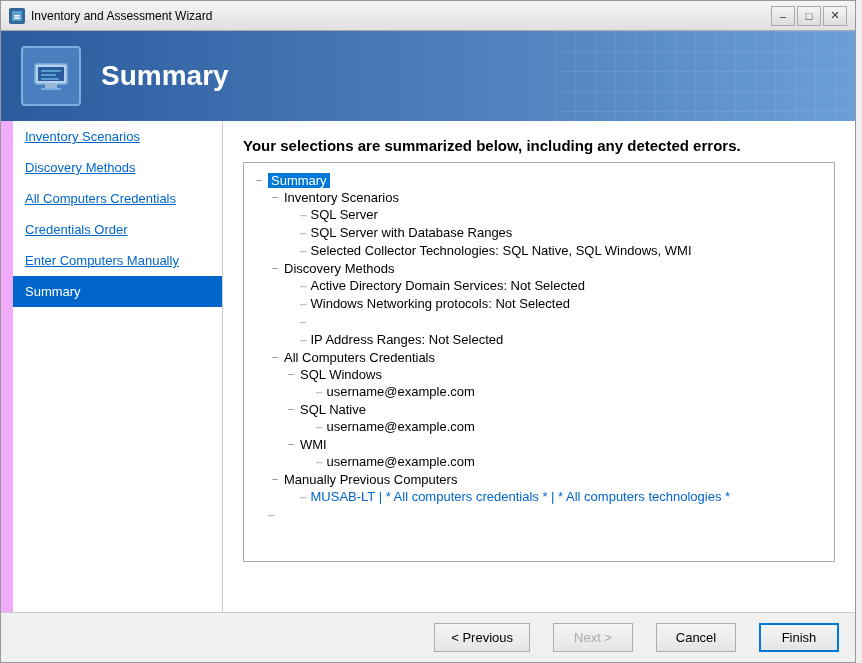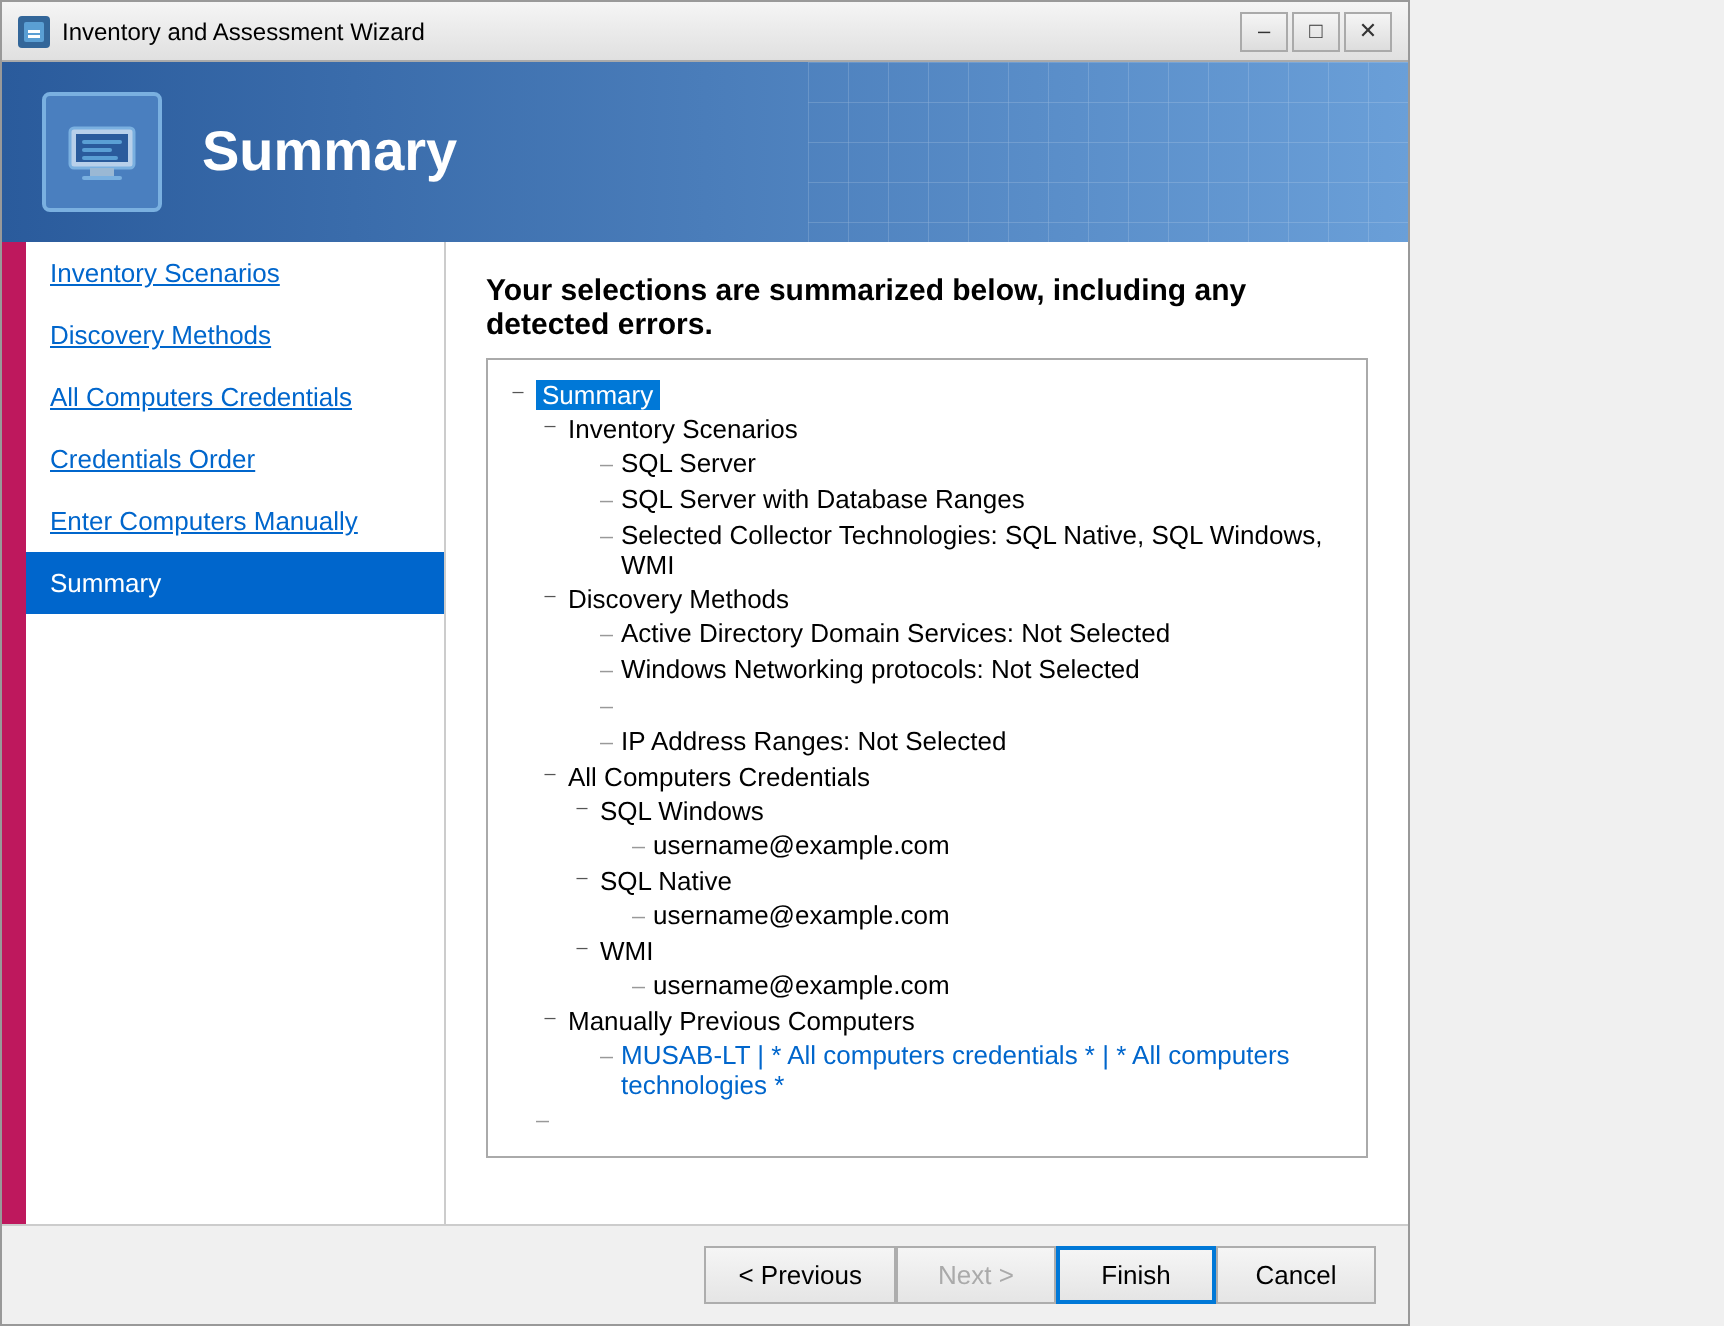--- a/index.html
+++ b/index.html
@@ -5,23 +5,23 @@
     * { box-sizing: border-box; margin: 0; padding: 0; }
     body {
       font-family: 'Segoe UI', Tahoma, Geneva, Verdana, sans-serif;
       font-size: 13px;
       background: #f0f0f0;
       width: 862px;
       height: 663px;
       overflow: hidden;
     }
     .window {
-      width: 705px;
+      width: 856px;
       height: 663px;
-      background: #be185d;
+      background: #f0abfc;
       border: 1px solid #999;
       display: flex;
       flex-direction: column;
     }
     .title-bar {
       background: linear-gradient(to bottom, #f5f5f5, #e0e0e0);
       border-bottom: 1px solid #aaa;
       display: flex;
       align-items: center;
       padding: 0 8px;
@@ -184,21 +184,21 @@
       color: #999;
       margin-right: 4px;
     }
 
     .footer {
       background: #f0f0f0;
       border-top: 1px solid #ccc;
       padding: 10px 16px;
       display: flex;
       justify-content: flex-end;
-      gap: 0;
+      gap: 23px;
       flex-shrink: 0;
     }
     .footer-btn {
       min-width: 80px;
       padding: 5px 16px;
       font-size: 13px;
       border: 1px solid #adadad;
       background: linear-gradient(to bottom, #f5f5f5, #e5e5e5);
       cursor: pointer;
       color: #000;
@@ -377,20 +377,20 @@
     </div>
   </div>
 
   <div class="footer">
     <button class="footer-btn">
       <span>&lt; Previous</span>
     </button>
     <button class="footer-btn" disabled="">
       <span>Next &gt;</span>
     </button>
+    <button class="footer-btn">
+      <span>Cancel</span>
+    </button>
     <button class="footer-btn primary">
       <span>Finish</span>
     </button>
-    <button class="footer-btn">
-      <span>Cancel</span>
-    </button>
   </div>
 </div>
 
 </body></html>

